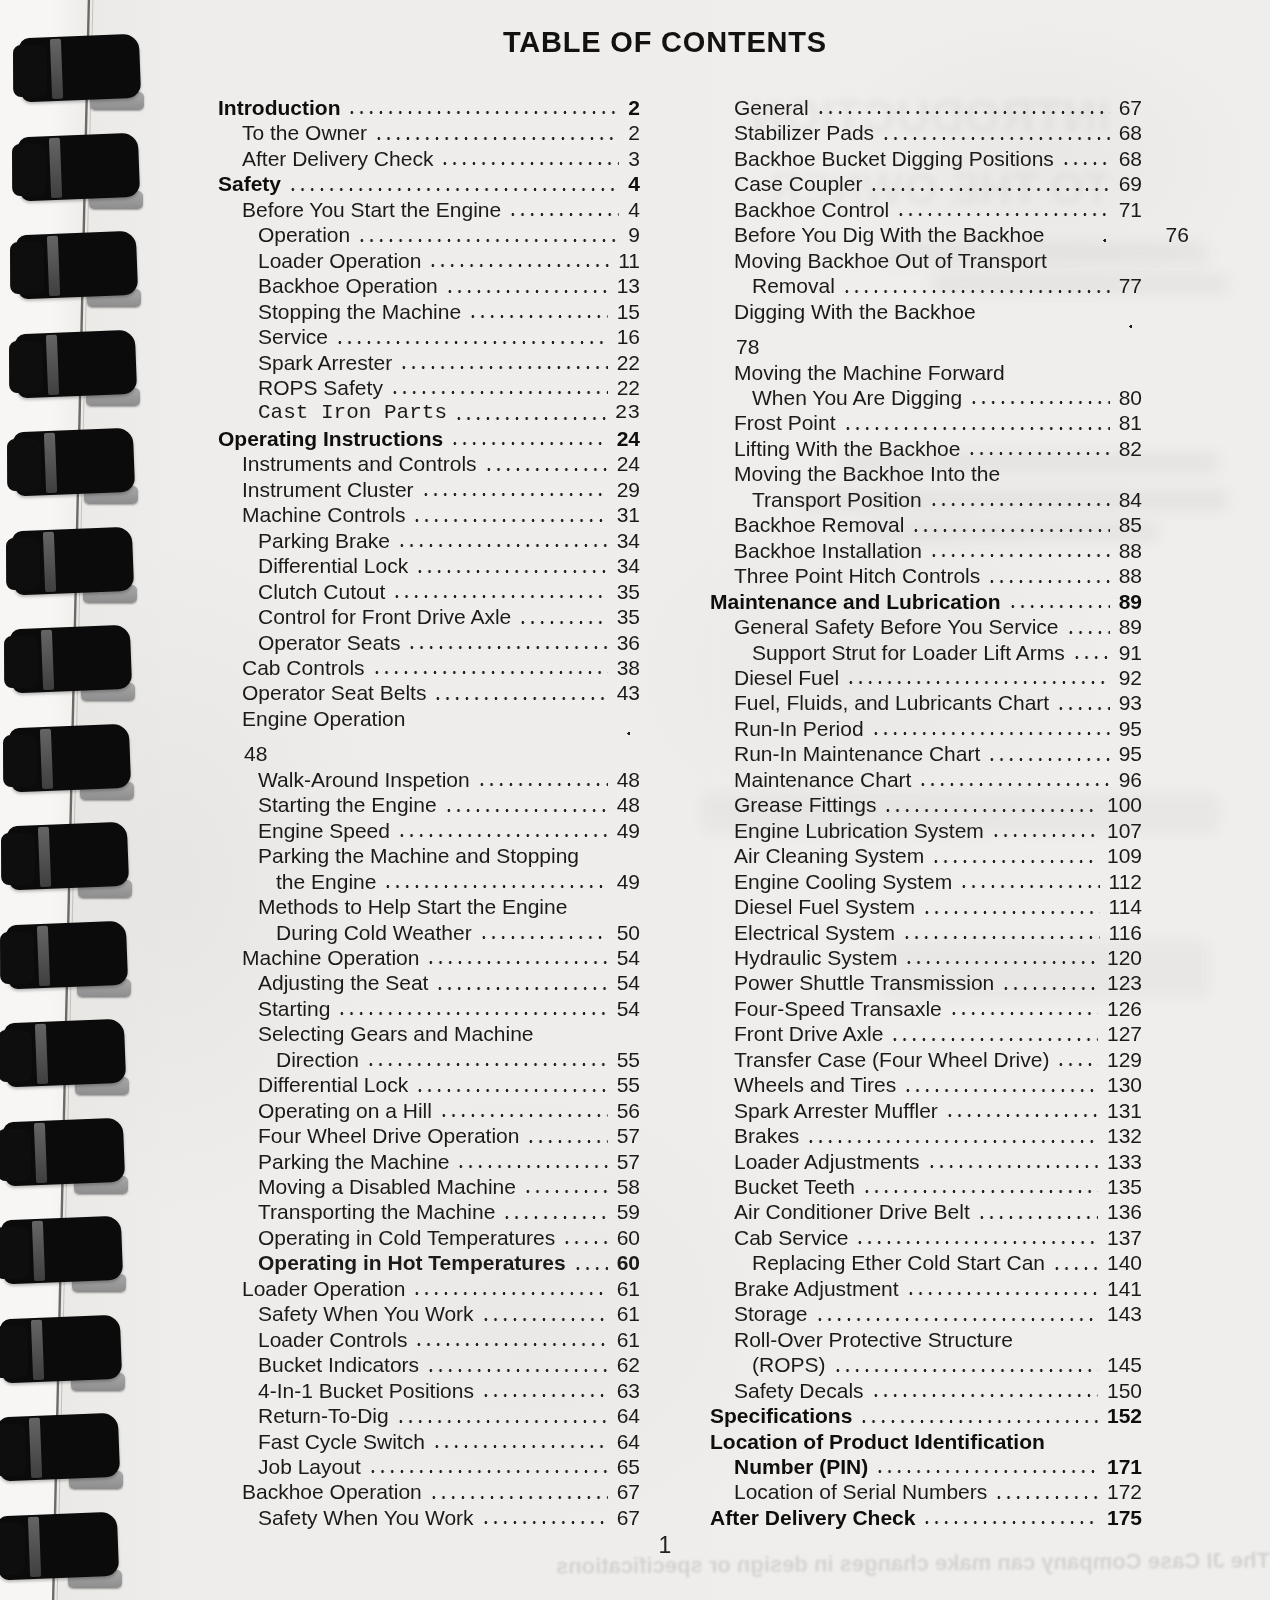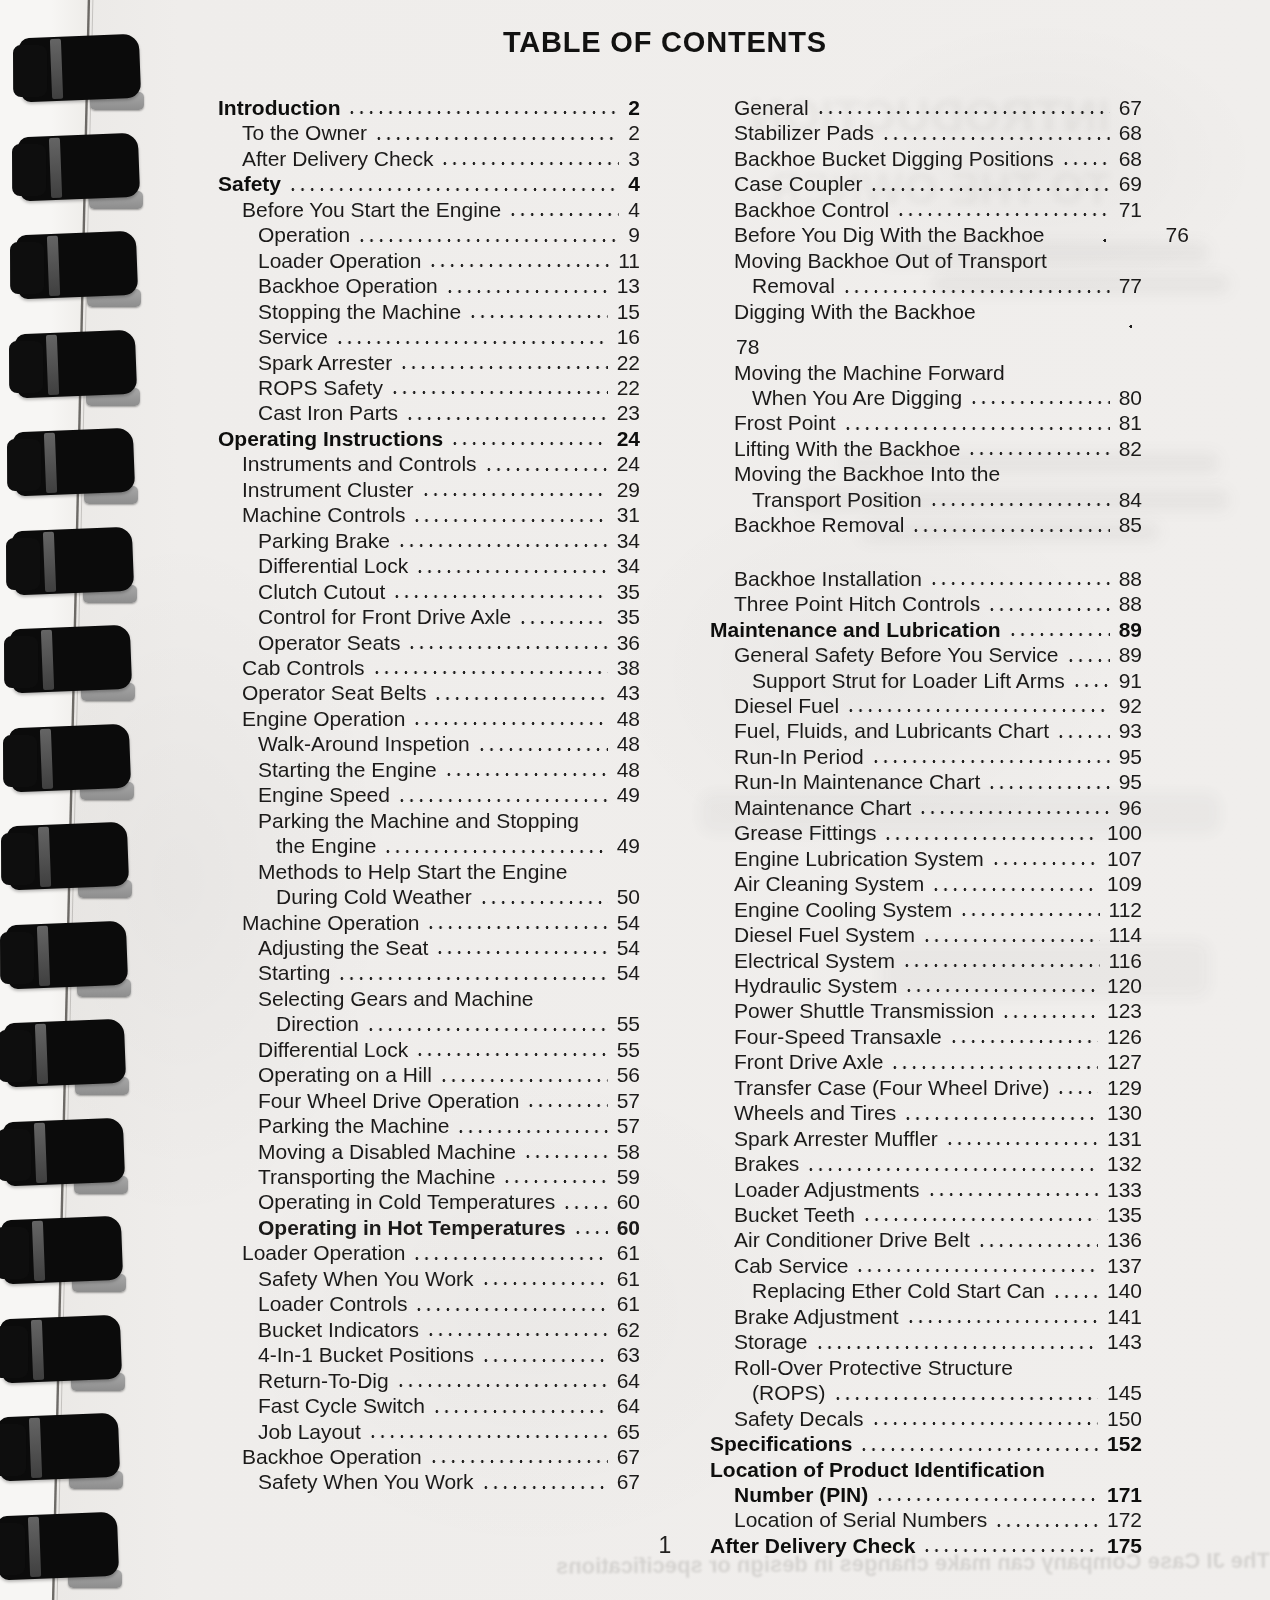--- a/index.html
+++ b/index.html
@@ -150,21 +150,21 @@
       <div class="row" style="padding-left: 40px;">
         <span class="t">Spark Arrester</span>
         <span class="leader"></span>
         <span class="p">22</span>
       </div>
       <div class="row" style="padding-left: 40px;">
         <span class="t">ROPS Safety</span>
         <span class="leader"></span>
         <span class="p">22</span>
       </div>
-      <div class="row" style="padding-left: 40px;">
+      <div class="row" style="padding-left: 40px; font-family: Liberation Mono, monospace;">
         <span class="t">Cast Iron Parts</span>
         <span class="leader"></span>
         <span class="p">23</span>
       </div>
       <div class="row bold" style="padding-left: 0px;">
         <span class="t">Operating Instructions</span>
         <span class="leader"></span>
         <span class="p">24</span>
       </div>
       <div class="row" style="padding-left: 24px;">
@@ -210,21 +210,21 @@
       <div class="row" style="padding-left: 24px;">
         <span class="t">Cab Controls</span>
         <span class="leader"></span>
         <span class="p">38</span>
       </div>
       <div class="row" style="padding-left: 24px;">
         <span class="t">Operator Seat Belts</span>
         <span class="leader"></span>
         <span class="p">43</span>
       </div>
-      <div class="row" style="padding-left: 24px;">
+      <div class="row" style="padding-left: 24px; flex-direction: column;">
         <span class="t">Engine Operation</span>
         <span class="leader"></span>
         <span class="p">48</span>
       </div>
       <div class="row" style="padding-left: 40px;">
         <span class="t">Walk-Around Inspetion</span>
         <span class="leader"></span>
         <span class="p">48</span>
       </div>
       <div class="row" style="padding-left: 40px;">
@@ -435,21 +435,21 @@
       <div class="row" style="padding-left: 42px;">
         <span class="t">Transport Position</span>
         <span class="leader"></span>
         <span class="p">84</span>
       </div>
       <div class="row" style="padding-left: 24px;">
         <span class="t">Backhoe Removal</span>
         <span class="leader"></span>
         <span class="p">85</span>
       </div>
-      <div class="row" style="padding-left: 24px; margin-top: 28px;">
+      <div class="row" style="padding-left: 24px;">
         <span class="t">Backhoe Installation</span>
         <span class="leader"></span>
         <span class="p">88</span>
       </div>
       <div class="row" style="padding-left: 24px;">
         <span class="t">Three Point Hitch Controls</span>
         <span class="leader"></span>
         <span class="p">88</span>
       </div>
       <div class="row bold" style="padding-left: 0px;">

